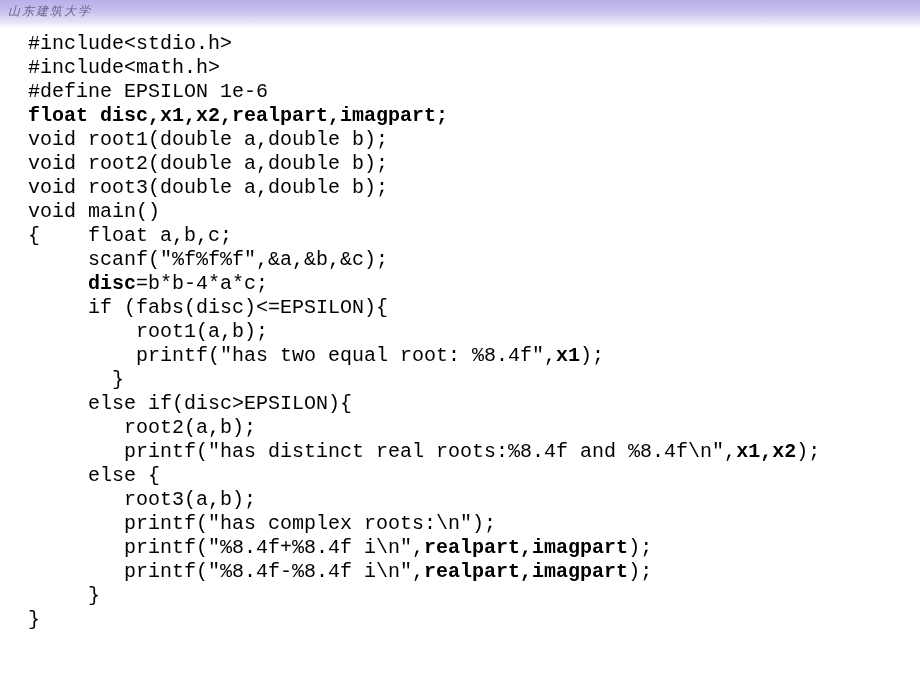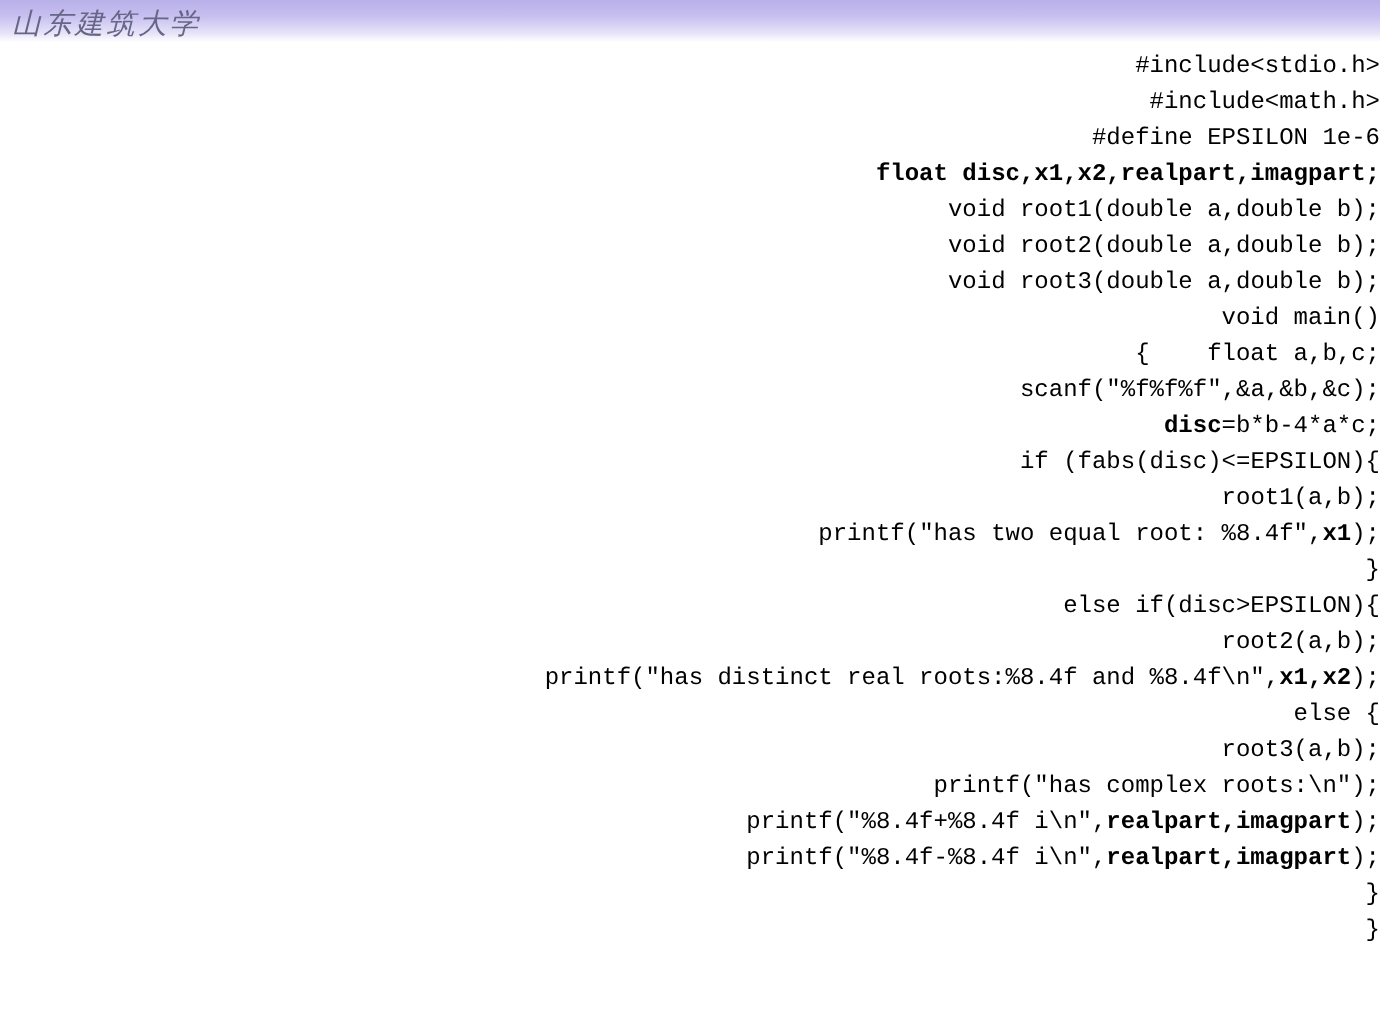--- a/index.html
+++ b/index.html
@@ -18,42 +18,41 @@
       width: 100%;
       height: 28px;
       background: linear-gradient(to bottom, #b8b0e8 0%, #c8c0f0 40%, #e8e4f8 80%, #ffffff 100%);
       position: relative;
     }
     .header-left {
       position: absolute;
       left: 8px;
       top: 3px;
       font-family: Liberation Sans, sans-serif;
-      font-size: 19px;
+      font-size: 12px;
       color: #666688;
       font-style: italic;
       letter-spacing: 2px;
     }
     .header-right {
       position: absolute;
       right: 12px;
       top: 3px;
       font-family: "KaiTi", "STKaiti", serif;
       font-size: 20px;
       color: #666688;
       font-style: italic;
       letter-spacing: 2px;
     }
     .code-area {
       padding: 4px 0 0 28px;
-      font-size: 16px;
+      font-size: 20px;
       line-height: 24px;
       white-space: pre;
       color: #000000;
-      text-align: right;
     }
     .bold {
       font-weight: bold;
     }
   </style>
 </head>
 <body>
 
 <div class="header">
   <div class="header-left">山东建筑大学</div>

